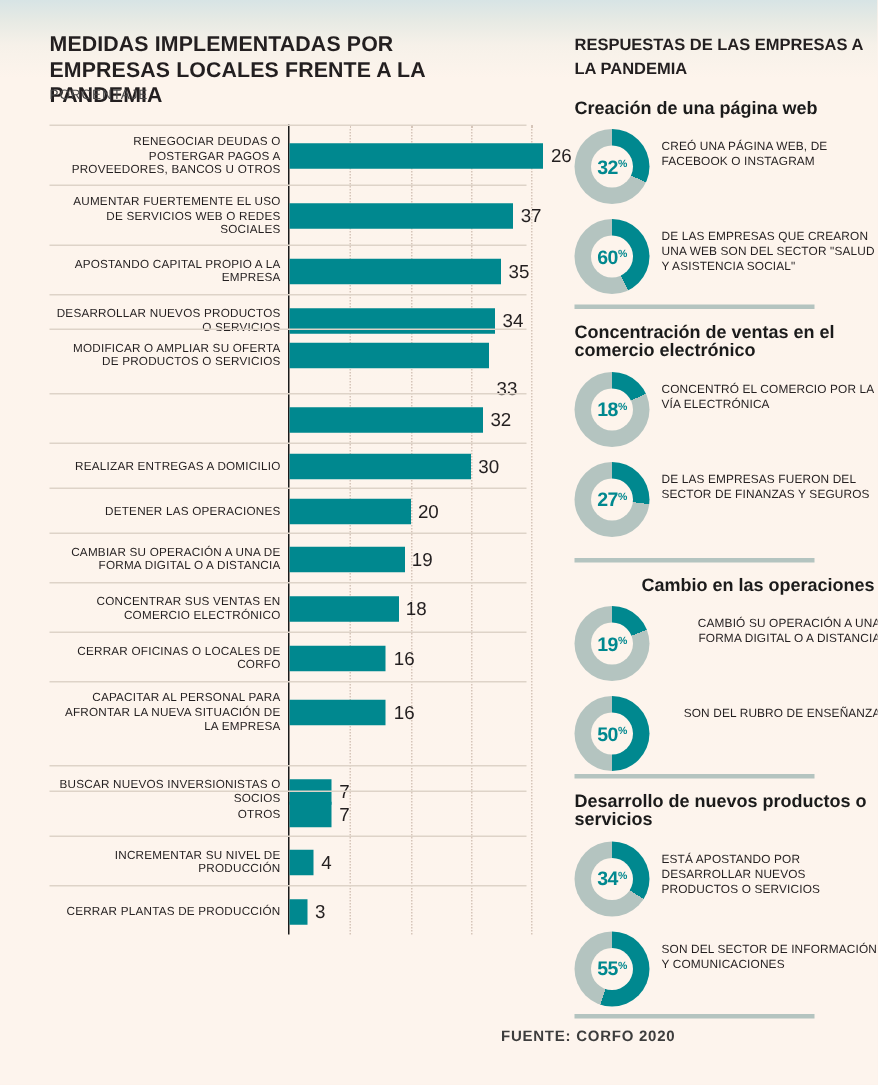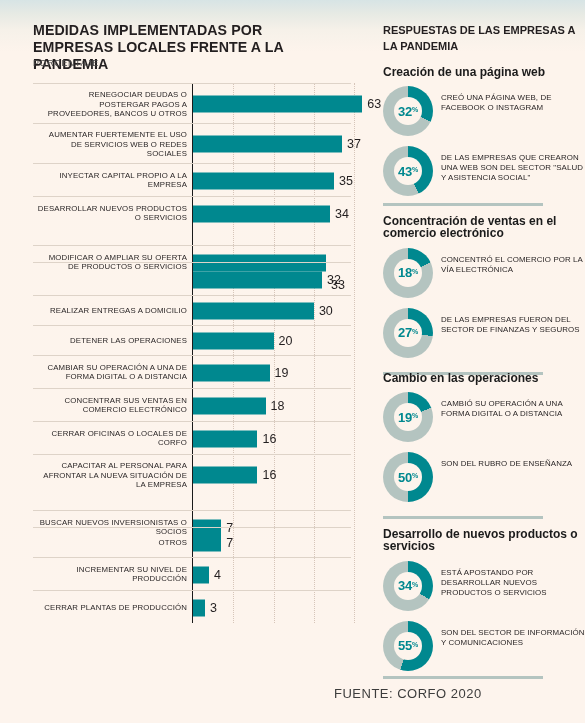--- a/index.html
+++ b/index.html
@@ -92,21 +92,21 @@
     display:flex;align-items:center;justify-content:center;
     font-size:13px;font-weight:bold;color:#00888f;letter-spacing:-.3px;
   }
   .donut .pct sup{font-size:7px;font-weight:bold;top:-.25em;position:relative;}
   .stat-text{
     position:absolute;left:58px;top:7px;width:146px;
     font-size:7.9px;line-height:9.9px;color:#231f20;letter-spacing:.1px;
   }
   .source{
     position:absolute;left:-46px;top:686px;
-    font-size:13px;color:#3d3d3d;letter-spacing:.5px;
+    font-size:10px;color:#3d3d3d;letter-spacing:.5px;font-weight:bold;
   }
 </style>
 </head>
 <body>
 
 <div id="page">
 
   <div id="left">
     <div class="main-title">MEDIDAS IMPLEMENTADAS POR  EMPRESAS LOCALES FRENTE A LA PANDEMIA</div>
     <div class="sub-title">PORCENTAJE</div>
@@ -115,38 +115,38 @@
           <div class="grid-line" style="left: 200.3px;"></div>
           <div class="grid-line" style="left: 240.6px;"></div>
           <div class="grid-line" style="left: 280.9px;"></div>
           <div class="grid-line" style="left: 321.2px;"></div>
         </div>
       <div class="axis-line"></div>
       <div id="bar-rows">
           <div class="row" style="top: 0px; height: 40px;">
             <div class="row-label">RENEGOCIAR DEUDAS O POSTERGAR PAGOS A PROVEEDORES, BANCOS U OTROS</div>
             <div class="bar" style="width: 169.26px; background: rgb(0, 136, 143);"></div>
-            <div class="bar-value" style="left: 334.26px;">63</div>
+            <div class="bar-value" style="left: 334.26px;">26</div>
           </div>
           <div class="row" style="top: 40px; height: 40px;">
             <div class="row-label">AUMENTAR FUERTEMENTE EL USO DE SERVICIOS WEB O REDES SOCIALES</div>
             <div class="bar" style="width: 149.11px; background: rgb(0, 136, 143);"></div>
             <div class="bar-value" style="left: 314.11px;">37</div>
           </div>
           <div class="row" style="top: 80px; height: 33px;">
-            <div class="row-label">INYECTAR CAPITAL PROPIO A LA EMPRESA</div>
+            <div class="row-label">APOSTANDO CAPITAL PROPIO A LA EMPRESA</div>
             <div class="bar" style="width: 141.05px; background: rgb(0, 136, 143);"></div>
             <div class="bar-value" style="left: 306.05px;">35</div>
           </div>
           <div class="row" style="top: 113px; height: 33px;">
             <div class="row-label">DESARROLLAR NUEVOS PRODUCTOS O SERVICIOS</div>
             <div class="bar" style="width: 137.02px; background: rgb(0, 136, 143);"></div>
             <div class="bar-value" style="left: 302.02px;">34</div>
           </div>
-          <div class="row" style="top: 162px; height: 33px;">
+          <div class="row" style="top: 136px; height: 33px;">
             <div class="row-label">MODIFICAR O AMPLIAR SU OFERTA DE PRODUCTOS O SERVICIOS</div>
             <div class="bar" style="width: 132.99px; background: rgb(0, 136, 143);"></div>
             <div class="bar-value" style="left: 297.99px; margin-top: 22px;">33</div>
           </div>
           <div class="row" style="top: 179px; height: 33px;">
             <div class="bar" style="width: 128.96px; background: rgb(0, 136, 143);"></div>
             <div class="bar-value" style="left: 293.96px;">32</div>
           </div>
           <div class="row" style="top: 212px; height: 30px;">
             <div class="row-label">REALIZAR ENTREGAS A DOMICILIO</div>
@@ -214,21 +214,21 @@
                 <span>32</span>
                 <sup>%</sup>
               </div>
             </div>
             <div class="stat-text">CREÓ UNA PÁGINA WEB, DE FACEBOOK O INSTAGRAM</div>
           </div>
           <div class="stat">
             <div class="donut" style="background: conic-gradient(rgb(0, 136, 143) 0deg, rgb(0, 136, 143) 154.8deg, rgb(180, 196, 192) 154.8deg, rgb(180, 196, 192) 360deg);">
               <div class="hole"></div>
               <div class="pct">
-                <span>43</span>
+                <span>60</span>
                 <sup>%</sup>
               </div>
             </div>
             <div class="stat-text">DE LAS EMPRESAS QUE CREARON UNA WEB SON DEL SECTOR "SALUD Y ASISTENCIA SOCIAL"</div>
           </div>
         </div>
         <div class="sec-rule" style="top: 203px; background: rgb(180, 196, 192);"></div>
         <div class="sec" style="top: 215px;">
           <div class="sec-head">Concentración de ventas en el comercio electrónico</div>
           <div class="stat">
@@ -246,21 +246,21 @@
               <div class="hole"></div>
               <div class="pct">
                 <span>27</span>
                 <sup>%</sup>
               </div>
             </div>
             <div class="stat-text">DE LAS EMPRESAS FUERON DEL SECTOR DE FINANZAS Y SEGUROS</div>
           </div>
         </div>
         <div class="sec-rule" style="top: 372px; background: rgb(180, 196, 192);"></div>
-        <div class="sec" style="top: 372px;">
+        <div class="sec" style="top: 384px; text-align: right;">
           <div class="sec-head">Cambio en las operaciones</div>
           <div class="stat">
             <div class="donut" style="background: conic-gradient(rgb(0, 136, 143) 0deg, rgb(0, 136, 143) 68.4deg, rgb(180, 196, 192) 68.4deg, rgb(180, 196, 192) 360deg);">
               <div class="hole"></div>
               <div class="pct">
                 <span>19</span>
                 <sup>%</sup>
               </div>
             </div>
             <div class="stat-text">CAMBIÓ SU OPERACIÓN A UNA FORMA DIGITAL O A DISTANCIA</div>

